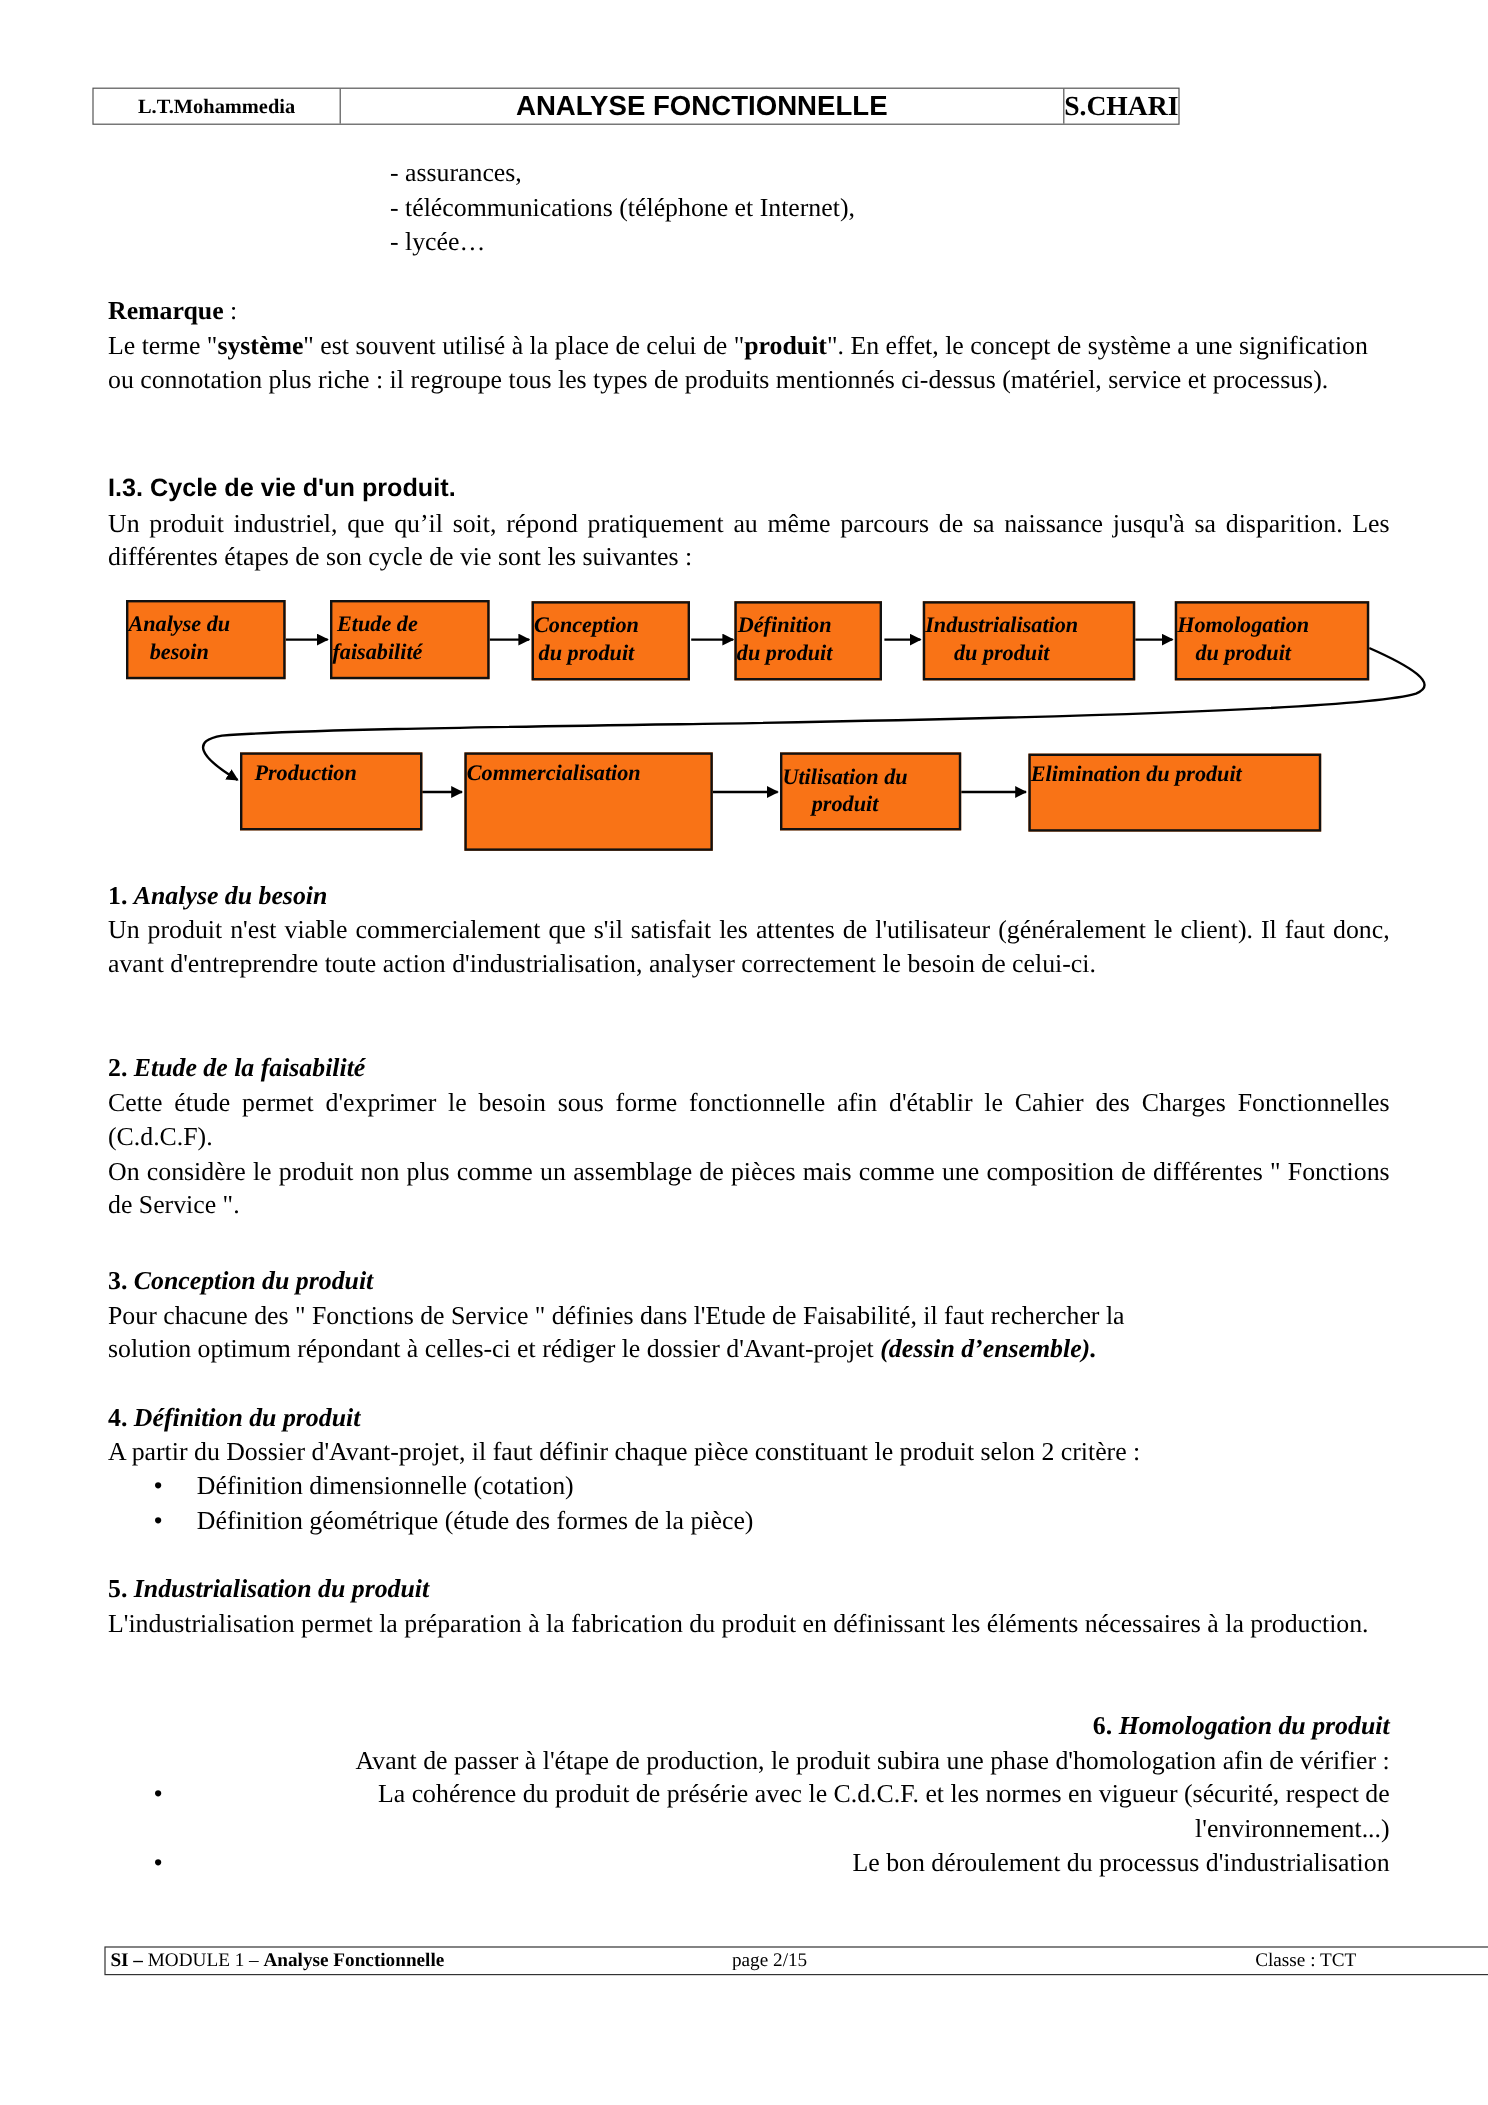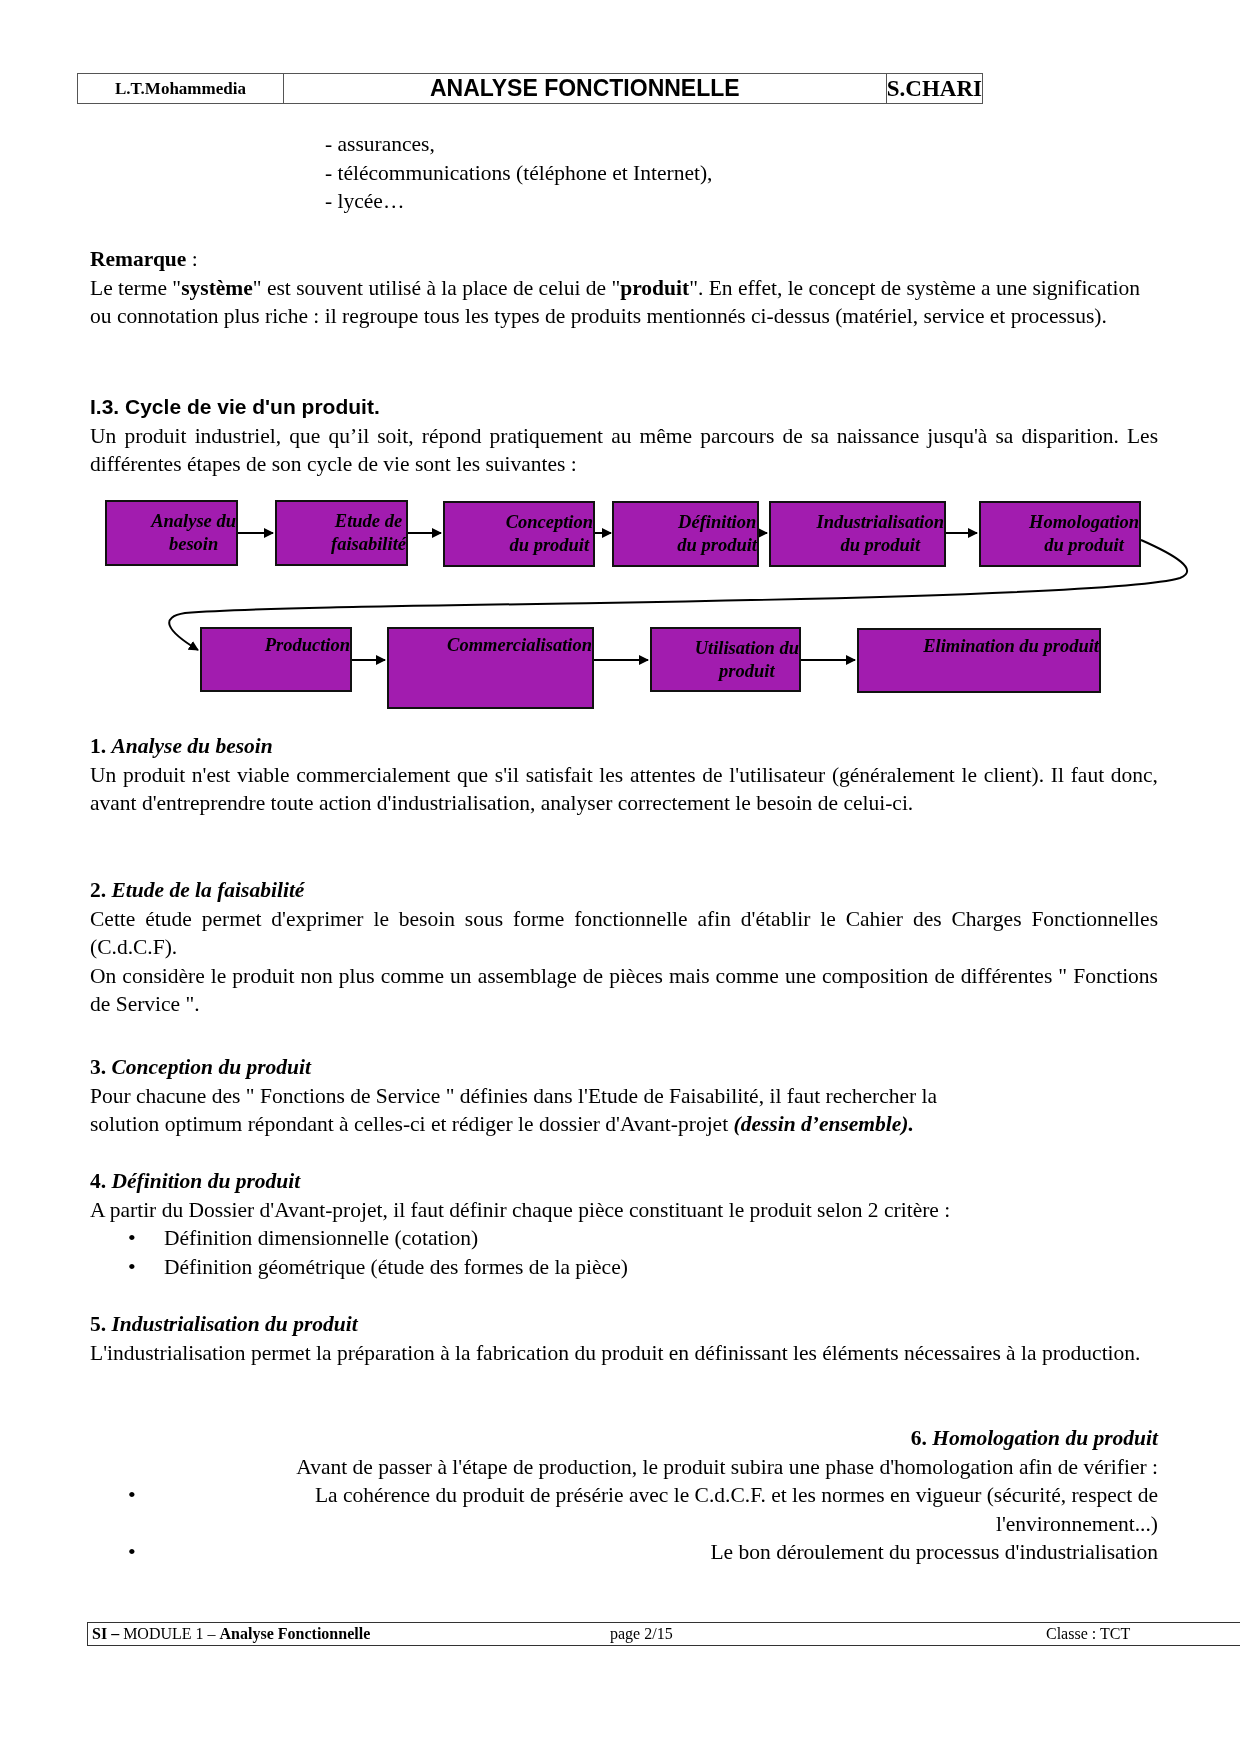--- a/index.html
+++ b/index.html
@@ -14,23 +14,23 @@
   .txt { position: absolute; left: 90px; width: 1068px; font-size: 21.5px; line-height: 28.6px; }
   .just { text-align: justify; text-align-last: left; }
   .list1 { position: absolute; left: 325px; font-size: 21.5px; line-height: 28.6px; }
   .sec-title { font-family: "Liberation Sans", sans-serif; font-weight: bold; font-size: 21px; }
   b { font-weight: bold; }
   .h { font-weight: bold; }
   .h i { font-style: italic; }
   ul.b { margin: 0; padding: 0; list-style: none; }
   ul.b li { position: relative; padding-left: 74px; }
   ul.b li::before { content: "\2022"; position: absolute; left: 38px; top: 0; font-size: 22px; }
-  .box { position: absolute; border: 2px solid #111; box-sizing: border-box; background: #a21caf;
+  .box { position: absolute; border: 2px solid #111; box-sizing: border-box; background: #f97316;
          font-weight: bold; font-style: italic; font-size: 18.5px; line-height: 23px; text-align: center;
-         display: flex; align-items: center; justify-content: flex-end; }
+         display: flex; align-items: center; justify-content: flex-start; }
   .box.top { align-items: flex-start; padding-top: 5px; }
   .footer { position: absolute; left: 87px; top: 1622px; width: 1198px; height: 24px;
             border: 1.5px solid #333; box-sizing: border-box; font-size: 16px; }
   .footer span { position: absolute; top: 2px; }
   svg.diagram { position: absolute; left: 0; top: 0; }
 </style>
 </head>
 <body>
 
 <div class="hdr">
@@ -79,27 +79,27 @@
       <div>Analyse du</div>
       <div>besoin</div>
     </div>
 </div>
 <div class="box" style="left:275px;top:500px;width:133px;height:66px;">
   <div>
       <div>Etude de</div>
       <div>faisabilité</div>
     </div>
 </div>
-<div class="box" style="left:443px;top:501px;width:152px;height:66px;">
+<div class="box" style="left:443px;top:501px;width:132px;height:66px;">
   <div>
       <div>Conception</div>
       <div>du produit</div>
     </div>
 </div>
-<div class="box" style="left:612px;top:501px;width:147px;height:66px;">
+<div class="box" style="left:612px;top:501px;width:123px;height:66px;">
   <div>
       <div>Définition</div>
       <div>du produit</div>
     </div>
 </div>
 <div class="box" style="left:769px;top:501px;width:177px;height:66px;">
   <div>
       <div>Industrialisation</div>
       <div>du produit</div>
     </div>

